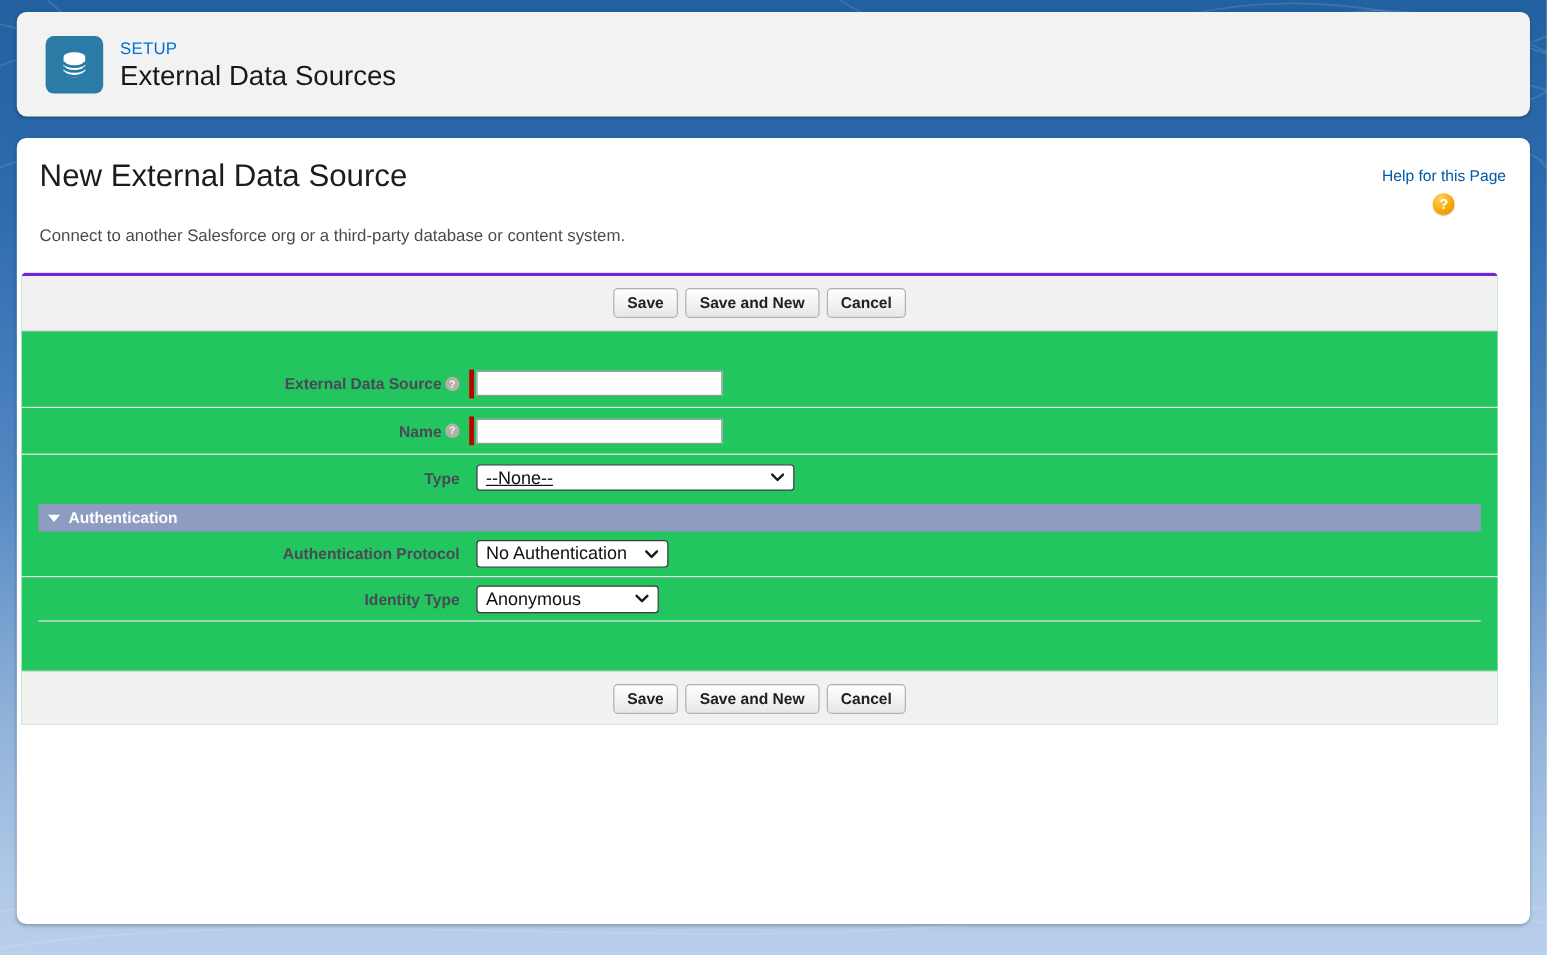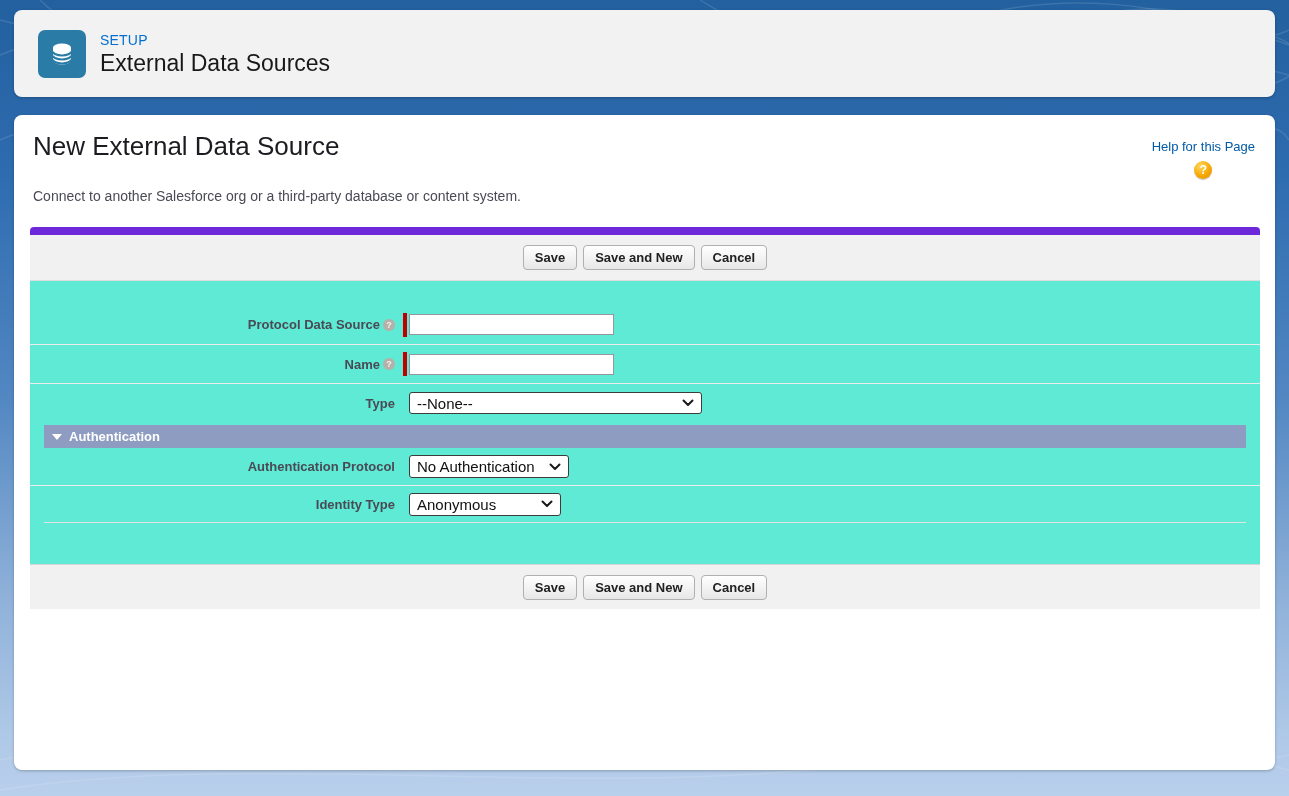--- a/index.html
+++ b/index.html
@@ -45,22 +45,22 @@
     width:18px; height:18px; border-radius:50%;
     background:radial-gradient(circle at 35% 28%, #ffd65e 0%, #f7a804 55%, #e08c00 100%);
     color:#fff; font-size:12px; font-weight:bold;
     display:flex; align-items:center; justify-content:center;
     box-shadow:0 1px 1px rgba(0,0,0,.25); cursor:pointer;
   }
   .page-desc { position:absolute; left:19px; top:73px; font-size:14px; color:#4a4a54; }
 
   
   .form-block {
-    position:absolute; left:16px; top:112px; width:1230px;
-    background:#5eead4; border-top:8px solid #6d28d9;
+    position:absolute; left:4px; top:112px; width:1230px;
+    background:#22c55e; border-top:3px solid #6d28d9;
     border-radius:4px 4px 0 0;
   }
   .btn-bar {
     height:46px; background:#f1f1f1;
     display:flex; align-items:center; justify-content:center; gap:6px;
   }
   .btn-bar.top { border-bottom:1px solid #dcdcdc; }
   .btn-bar.bottom { border-top:1px solid #d6d6d6; height:45px; }
   .btn {
     font-family:"Liberation Sans", sans-serif;
@@ -161,21 +161,21 @@
     <div class="btn-bar top">
       <button class="btn">Save</button>
       <button class="btn">Save and New</button>
       <button class="btn">Cancel</button>
     </div>
 
     <div class="spacer-top"></div>
 
     <div class="form-row">
       <div class="label-cell">
-        <span class="field-label">Protocol Data Source</span>
+        <span class="field-label">External Data Source</span>
         <span class="field-help-icon">?</span>
       </div>
       <div class="control-cell">
         <span class="required-bar"></span>
         <input class="text-input" type="text" value="" style="">
       </div>
     </div>
 
     <div class="form-row">
       <div class="label-cell">
@@ -186,21 +186,21 @@
         <span class="required-bar"></span>
         <input class="text-input" type="text" value="" style="">
       </div>
     </div>
 
     <div class="form-row">
       <div class="label-cell">
         <span class="field-label">Type</span>
       </div>
       <div class="control-cell">
-        <div class="sel no-redbar" style="width:293px;">
+        <div class="sel no-redbar" style="width:265px;text-decoration:underline;">
           <span>--None--</span>
           <span class="sel-chevron">
             <svg width="12" height="8" viewBox="0 0 12 8">
                 <path d="M1.5 1.5 L6 6 L10.5 1.5" stroke="#1a1a1a" stroke-width="2" fill="none" stroke-linecap="round" stroke-linejoin="round"></path>
               </svg>
           </span>
         </div>
       </div>
     </div>
 

